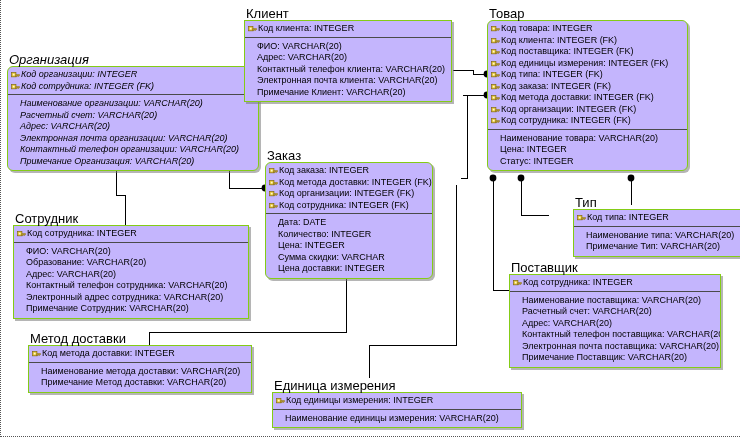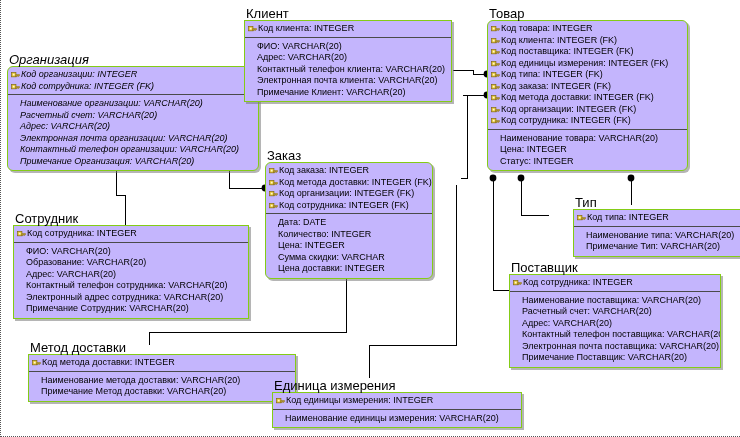--- a/index.html
+++ b/index.html
@@ -335,21 +335,21 @@
         <div class="row">Наименование поставщика: VARCHAR(20)</div>
         <div class="row">Расчетный счет: VARCHAR(20)</div>
         <div class="row">Адрес: VARCHAR(20)</div>
         <div class="row">Контактный телефон поставщика: VARCHAR(20)</div>
         <div class="row">Электронная почта поставщика: VARCHAR(20)</div>
         <div class="row">Примечание Поставщик: VARCHAR(20)</div>
       </div>
     </div>
   </div>
 
-  <div class="entity" style="left:27px;top:343px;width:268px;">
+  <div class="entity" style="left:27px;top:334px;width:224px;">
     <div class="ent-title">Метод доставки</div>
     <div class="ent-box sharp">
       <div class="pk-sec">
         <div class="row">
             <span class="keyico"><svg viewBox="0 0 10 10" width="9" height="9" xmlns="http://www.w3.org/2000/svg">
                 <rect x="0.5" y="1.5" width="5" height="5" fill="#e3c230" stroke="#7a6310" stroke-width="0.7"></rect>
                 <rect x="2" y="3" width="2" height="2" fill="#fff8d0"></rect>
                 <path d="M5.5 4 L9.5 4 L9.5 5 L8.5 5 L8.5 6 L7.5 6 L7.5 5 L6.5 5 L6.5 6.2 L5.5 6.2 Z" fill="#e3c230" stroke="#7a6310" stroke-width="0.6"></path>
               </svg></span>
             <span class="lbl">Код метода доставки: INTEGER</span>

